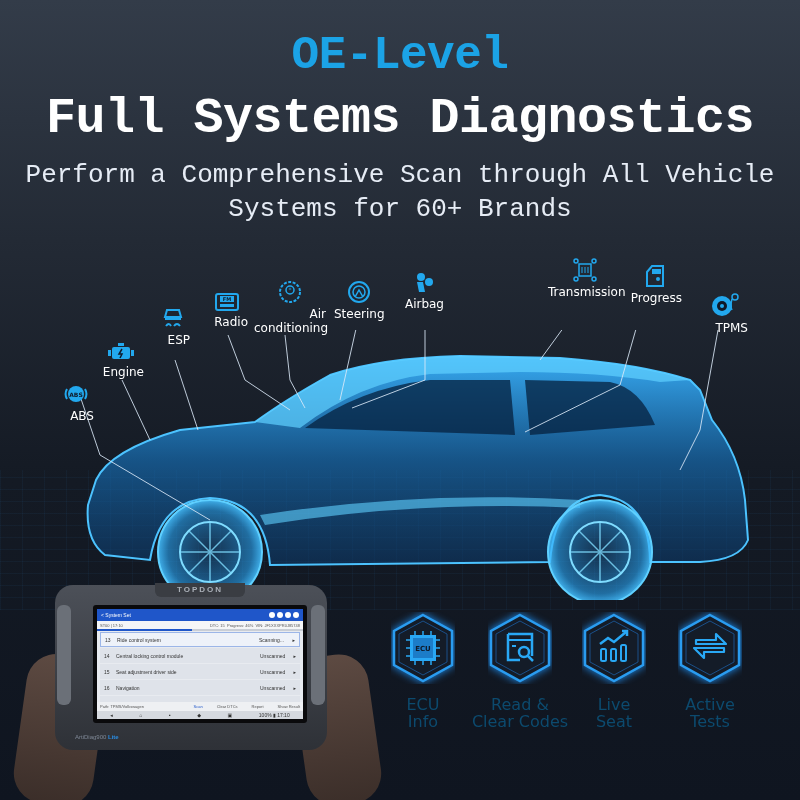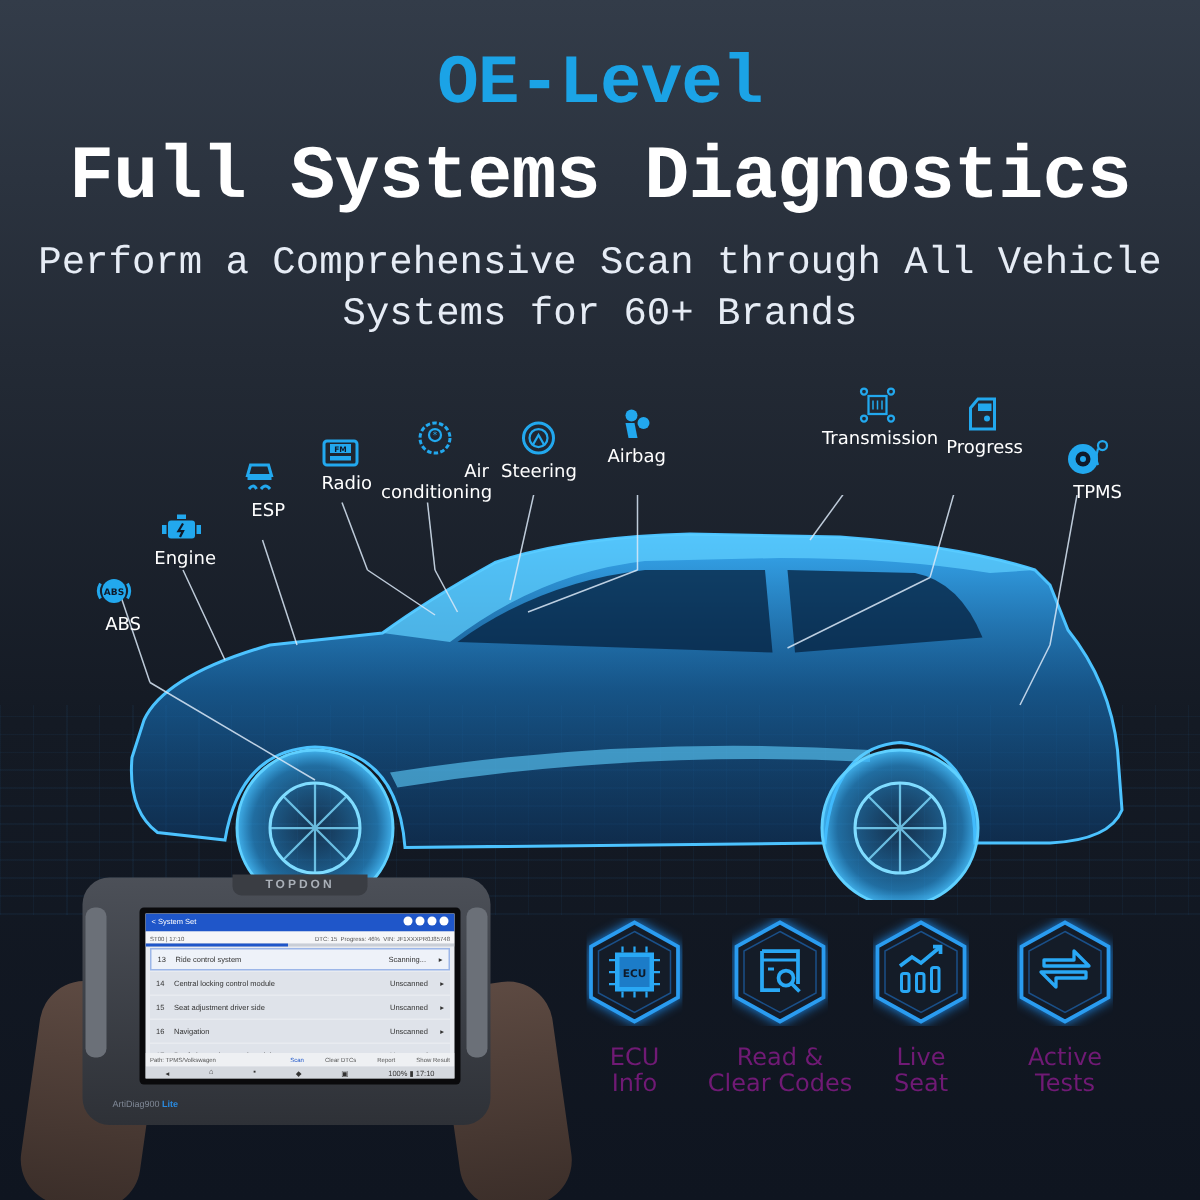--- a/index.html
+++ b/index.html
@@ -24,21 +24,21 @@
 .scr .prog{height:2px;background:#c9ced6}
 .scr .prog i{display:block;height:100%;width:46%;background:#1f56c9}
 .scr .row{height:15px;margin:1px 3px;background:#dfe3ea;display:flex;align-items:center;font-size:5px;color:#333;padding:0 4px}
 .scr .row.active{background:#eef2f9;border:1px solid #9cb6e8}
 .scr .row .n{width:12px}.scr .row .nm{flex:1}.scr .row .st{width:30px}.scr .row .ar{width:6px;text-align:right}
 .scr .foot{position:absolute;bottom:8px;left:0;right:0;height:9px;font-size:4px;color:#555;display:flex;align-items:center;padding:0 3px;gap:14px;background:#eef0f3}
 .scr .nav{position:absolute;bottom:0;left:0;right:0;height:8px;background:#d5d9df;display:flex;justify-content:space-around;align-items:center;font-size:5px;color:#333}
 .tablet .model{position:absolute;left:20px;bottom:10px;font-size:6px;color:#7f8896}
 .tablet .model b{color:#2a8be0}
 .hand{position:absolute;background:linear-gradient(180deg,#5d4a42,#3b2e29);border-radius:30px}
-.feat{position:absolute;top:612px;width:96px;text-align:center;font-size:16px;line-height:17px;color:#701a75;font-family:"DejaVu Sans",sans-serif}
+.feat{position:absolute;top:612px;width:96px;text-align:center;font-size:16px;line-height:17px;color:#0c4a6e;font-family:"DejaVu Sans",sans-serif}
 .hex{width:64px;height:72px;margin:0 auto 12px;position:relative}
 .hex svg{position:absolute;left:0;top:0}
 </style>
 </head>
 <body>
 
 <div class="hero">
   <div class="eyebrow">OE-Level</div>
   <div class="title">Full Systems Diagnostics</div>
   <div class="subtitle">

